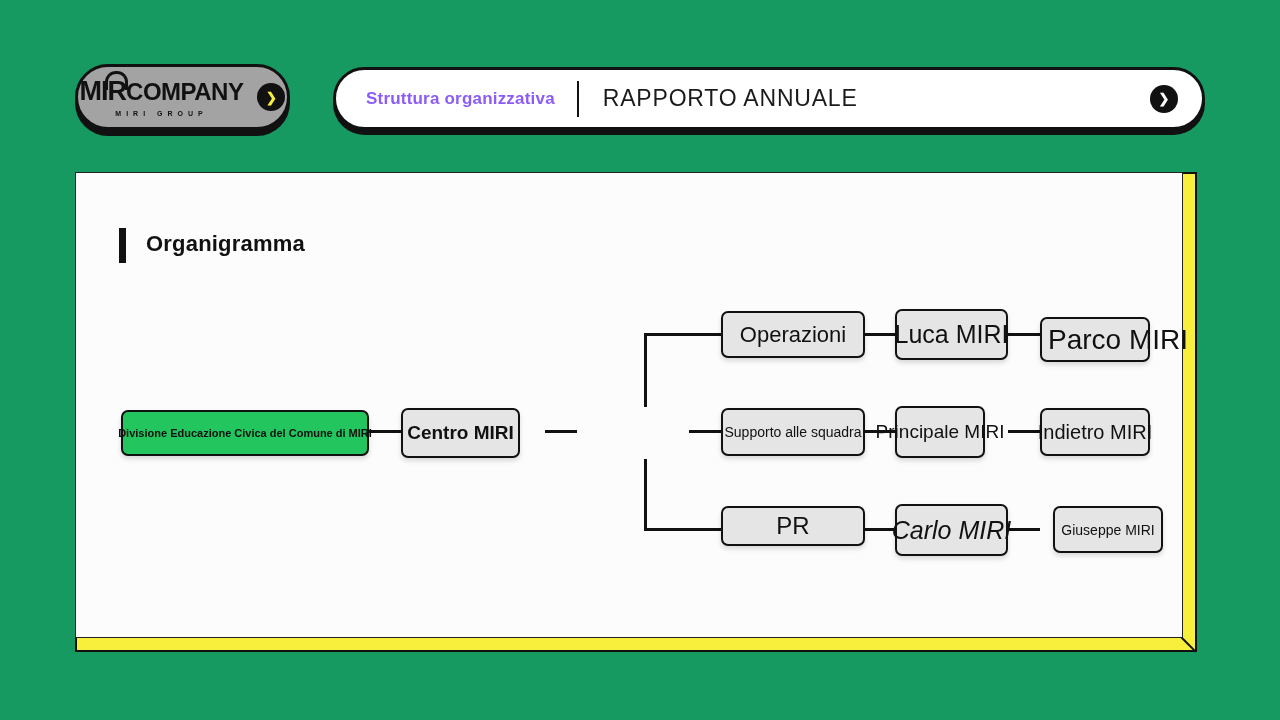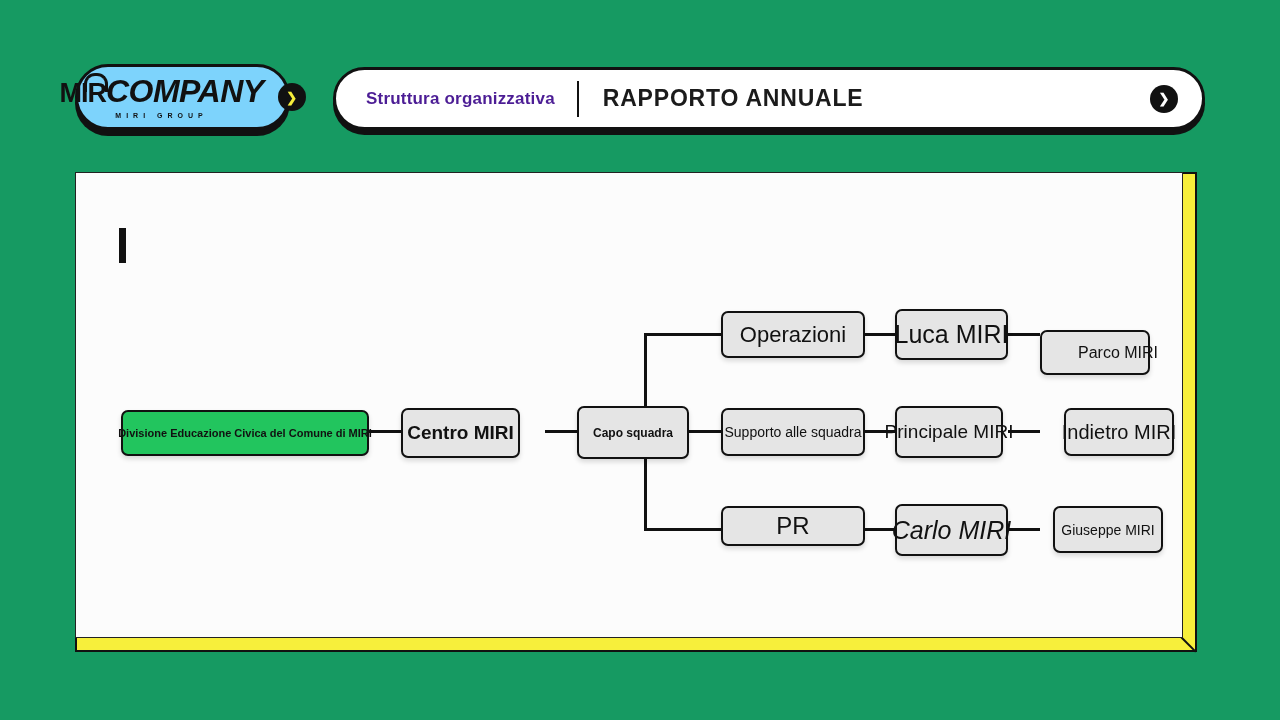--- a/index.html
+++ b/index.html
@@ -9,53 +9,53 @@
     background:#169a62;
     position:relative;
     overflow:hidden;
     color:#111;
   }
   .abs { position:absolute; }
 
   
   .logo-pill {
     left:75px; top:64px; width:215px; height:66px;
-    background:#7dd3fc; border:3px solid #111; border-radius:34px;
+    background:#a3a3a3; border:3px solid #111; border-radius:34px;
     box-shadow:0 6px 0 #111;
     display:flex; align-items:center; justify-content:center; gap:14px;
     cursor:pointer;
   }
   .logo-stack { display:flex; flex-direction:column; align-items:center; line-height:1; }
   .logo-row { display:flex; align-items:baseline; }
   .logo-mark { font-weight:700; font-size:27px; letter-spacing:-1px; }
   .logo-r { position:relative; display:inline-block; }
   .logo-r::before {
     content:""; position:absolute; left:-3px; right:-2px; top:-7px; height:16px;
     border:3px solid #111; border-bottom:none; border-radius:11px 11px 0 0;
   }
-  .logo-suffix { font-weight:700; font-style:italic; font-size:32px; letter-spacing:-0.5px; }
+  .logo-suffix { font-weight:700; font-size:24px; letter-spacing:-0.5px; }
   .logo-sub { font-size:7px; font-weight:700; letter-spacing:5px; margin-top:5px; }
   .arrow-btn {
     width:28px; height:28px; border-radius:50%; background:#111;
     display:flex; align-items:center; justify-content:center;
     font-size:13px; font-weight:700; cursor:pointer; flex:0 0 auto;
   }
   .arrow-yellow { color:#f7ef3b; }
   .arrow-white { color:#fff; }
 
   .nav-pill {
     left:333px; top:67px; width:872px; height:63px;
     background:#fff; border:3px solid #111; border-radius:32px;
     box-shadow:0 5px 0 #111;
     display:flex; align-items:center;
     padding:0 24px 0 30px;
   }
-  .nav-left { font-size:17px; font-weight:600; letter-spacing:0.2px; color:#4c1d95; }
+  .nav-left { font-size:17px; font-weight:600; letter-spacing:0.2px; color:#8b5cf6; }
   .nav-div { width:2px; height:36px; background:#111; margin:0 24px 0 22px; }
-  .nav-right { font-size:23px; font-weight:700; letter-spacing:0.8px; color:#1b1b1b; }
+  .nav-right { font-size:23px; font-weight:400; letter-spacing:0.8px; color:#1b1b1b; }
   .nav-pill .arrow-btn { margin-left:auto; }
 
   
   .card-back {
     left:75px; top:172px; width:1122px; height:480px;
     background:#f7ef3b; border:2px solid #111;
   }
   .card-miter {
     left:1181px; top:636px; width:21px; height:2px; background:#111;
     transform:rotate(45deg); transform-origin:left center;
@@ -74,24 +74,24 @@
     background:#e5e5e5; border:2px solid #111; border-radius:7px;
     display:flex; align-items:center; justify-content:center;
     white-space:nowrap; text-align:center;
     box-shadow:0 3px 5px rgba(0,0,0,0.14);
   }
   .n-root { left:45px;  top:237px; width:248px; height:46px; background:#22c55e; font-size:11px; font-weight:700; }
   .n-centro { left:325px; top:235px; width:119px; height:50px; font-size:19px; font-weight:700; }
   .n-capo { left:501px; top:233px; width:112px; height:53px; font-size:12px; font-weight:700; }
   .n-operazioni { left:645px; top:138px; width:144px; height:47px; font-size:22px; font-weight:500; }
   .n-luca { left:819px; top:136px; width:113px; height:51px; font-size:25px; font-weight:400; }
-  .n-parco { left:964px; top:157px; width:110px; height:45px; font-size:16px; font-weight:400;padding-left:46px; }
+  .n-parco { left:964px; top:144px; width:110px; height:45px; font-size:28px; font-weight:400;padding-left:46px; }
   .n-supporto { left:645px; top:235px; width:144px; height:48px; font-size:14px; font-weight:400; }
-  .n-principale { left:819px; top:233px; width:108px; height:52px; font-size:19px; font-weight:400; }
-  .n-indietro { left:964px; top:235px; width:110px; height:48px; font-size:20px; font-weight:400;margin-left:24px; }
+  .n-principale { left:819px; top:233px; width:90px; height:52px; font-size:19px; font-weight:400; }
+  .n-indietro { left:964px; top:235px; width:110px; height:48px; font-size:20px; font-weight:400; }
   .n-pr { left:645px; top:333px; width:144px; height:40px; font-size:24px; font-weight:500; }
   .n-carlo { left:819px; top:331px; width:113px; height:52px; font-size:25px; font-weight:400;font-style:italic; }
   .n-giuseppe { left:964px; top:333px; width:110px; height:47px; font-size:14px; font-weight:400;margin-left:13px; }
 
   .conn { position:absolute; background:#111; }
 </style>
 </head>
 <body>
 
 <div class="abs logo-pill">
@@ -115,40 +115,40 @@
   <div class="arrow-btn">
     <span class="arrow-white">❯</span>
   </div>
 </div>
 
 <div class="abs card-back"></div>
 <div class="abs card-miter"></div>
 
 <div class="abs card">
   <div class="abs title-bar"></div>
+  <div class="abs section-title">Organigramma</div>
 
   <div class="conn" style="left:293px; top:257px; width:32px; height:3px;"></div>
   <div class="conn" style="left:469px; top:257px; width:32px; height:3px;"></div>
   <div class="conn" style="left:613px; top:257px; width:32px; height:3px;"></div>
 
   <div class="conn" style="left:568px; top:160px; width:3px; height:74px;"></div>
   <div class="conn" style="left:568px; top:160px; width:77px; height:3px;"></div>
   <div class="conn" style="left:568px; top:286px; width:3px; height:72px;"></div>
   <div class="conn" style="left:568px; top:355px; width:77px; height:3px;"></div>
 
   <div class="conn" style="left:789px; top:160px; width:30px; height:3px;"></div>
   <div class="conn" style="left:932px; top:160px; width:32px; height:3px;"></div>
   <div class="conn" style="left:789px; top:257px; width:30px; height:3px;"></div>
   <div class="conn" style="left:932px; top:257px; width:32px; height:3px;"></div>
   <div class="conn" style="left:789px; top:355px; width:30px; height:3px;"></div>
   <div class="conn" style="left:932px; top:355px; width:32px; height:3px;"></div>
 
   <div class="node n-root">Divisione Educazione Civica del Comune di MIRI</div>
   <div class="node n-centro">Centro MIRI</div>
-  <div class="node n-capo">Capo squadra</div>
 
   <div class="node n-operazioni">Operazioni</div>
   <div class="node n-luca">Luca MIRI</div>
   <div class="node n-parco">Parco MIRI</div>
 
   <div class="node n-supporto">Supporto alle squadra</div>
   <div class="node n-principale">Principale MIRI</div>
   <div class="node n-indietro">Indietro MIRI</div>
 
   <div class="node n-pr">PR</div>

